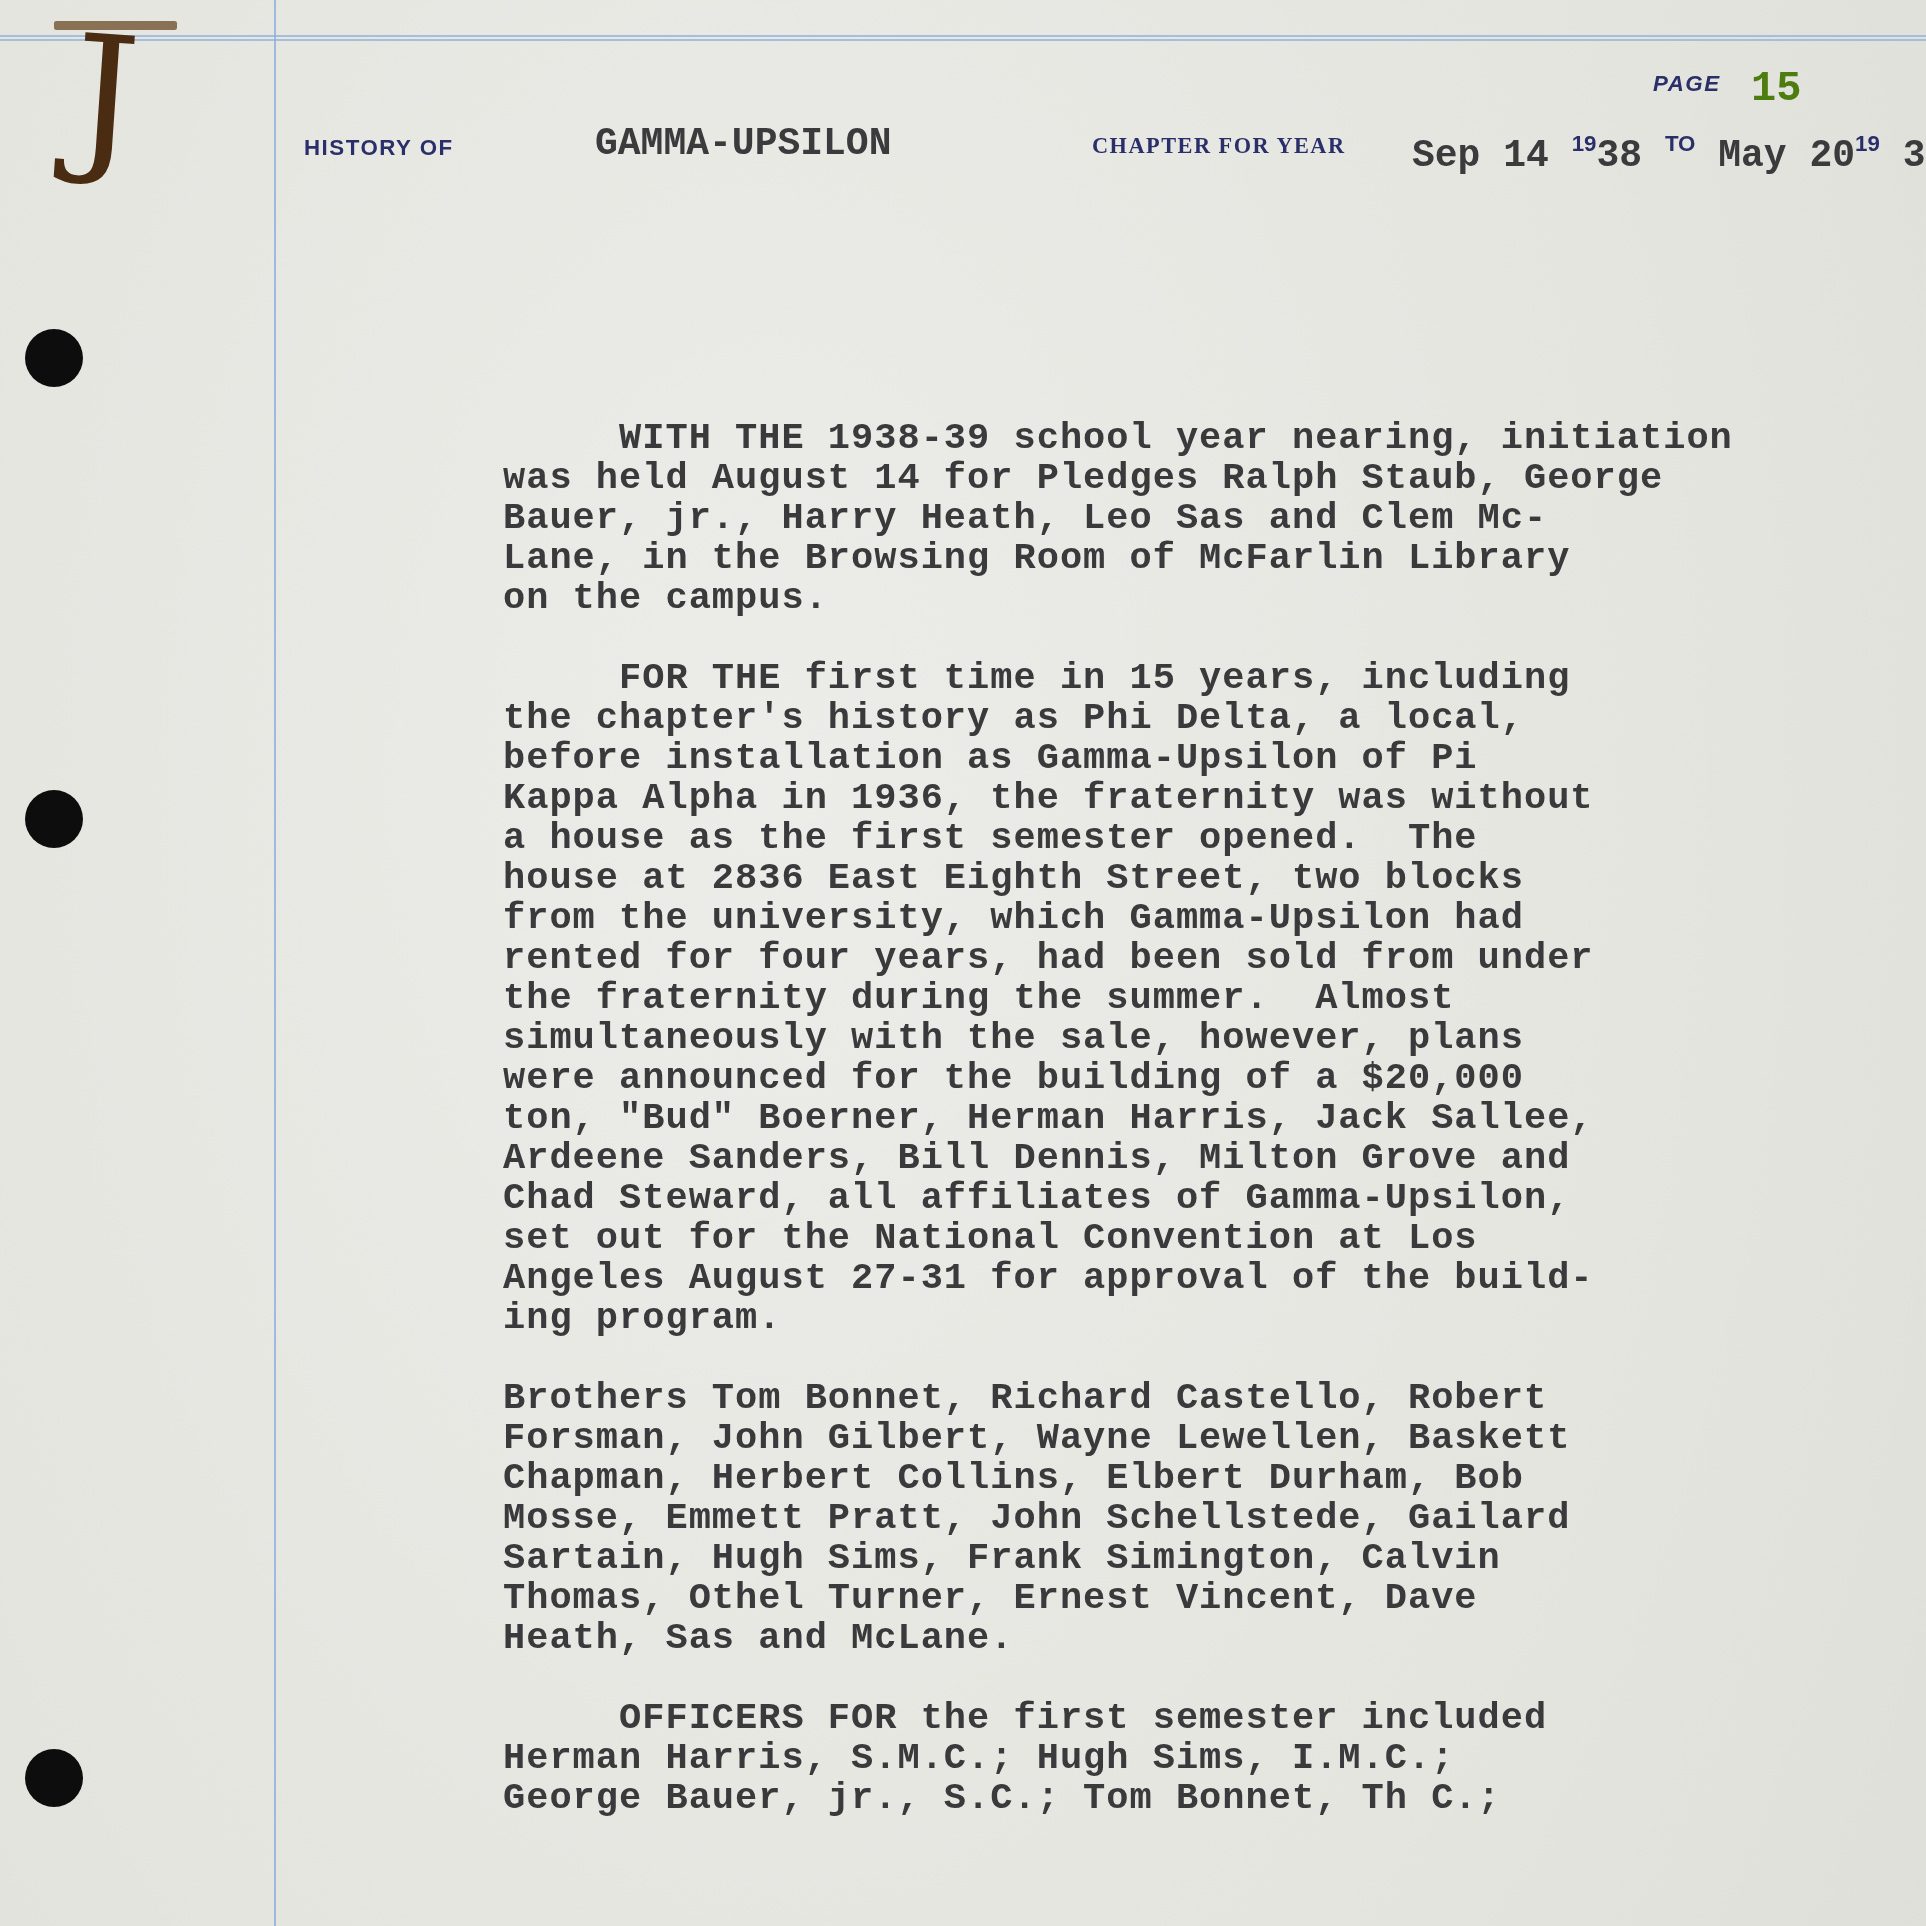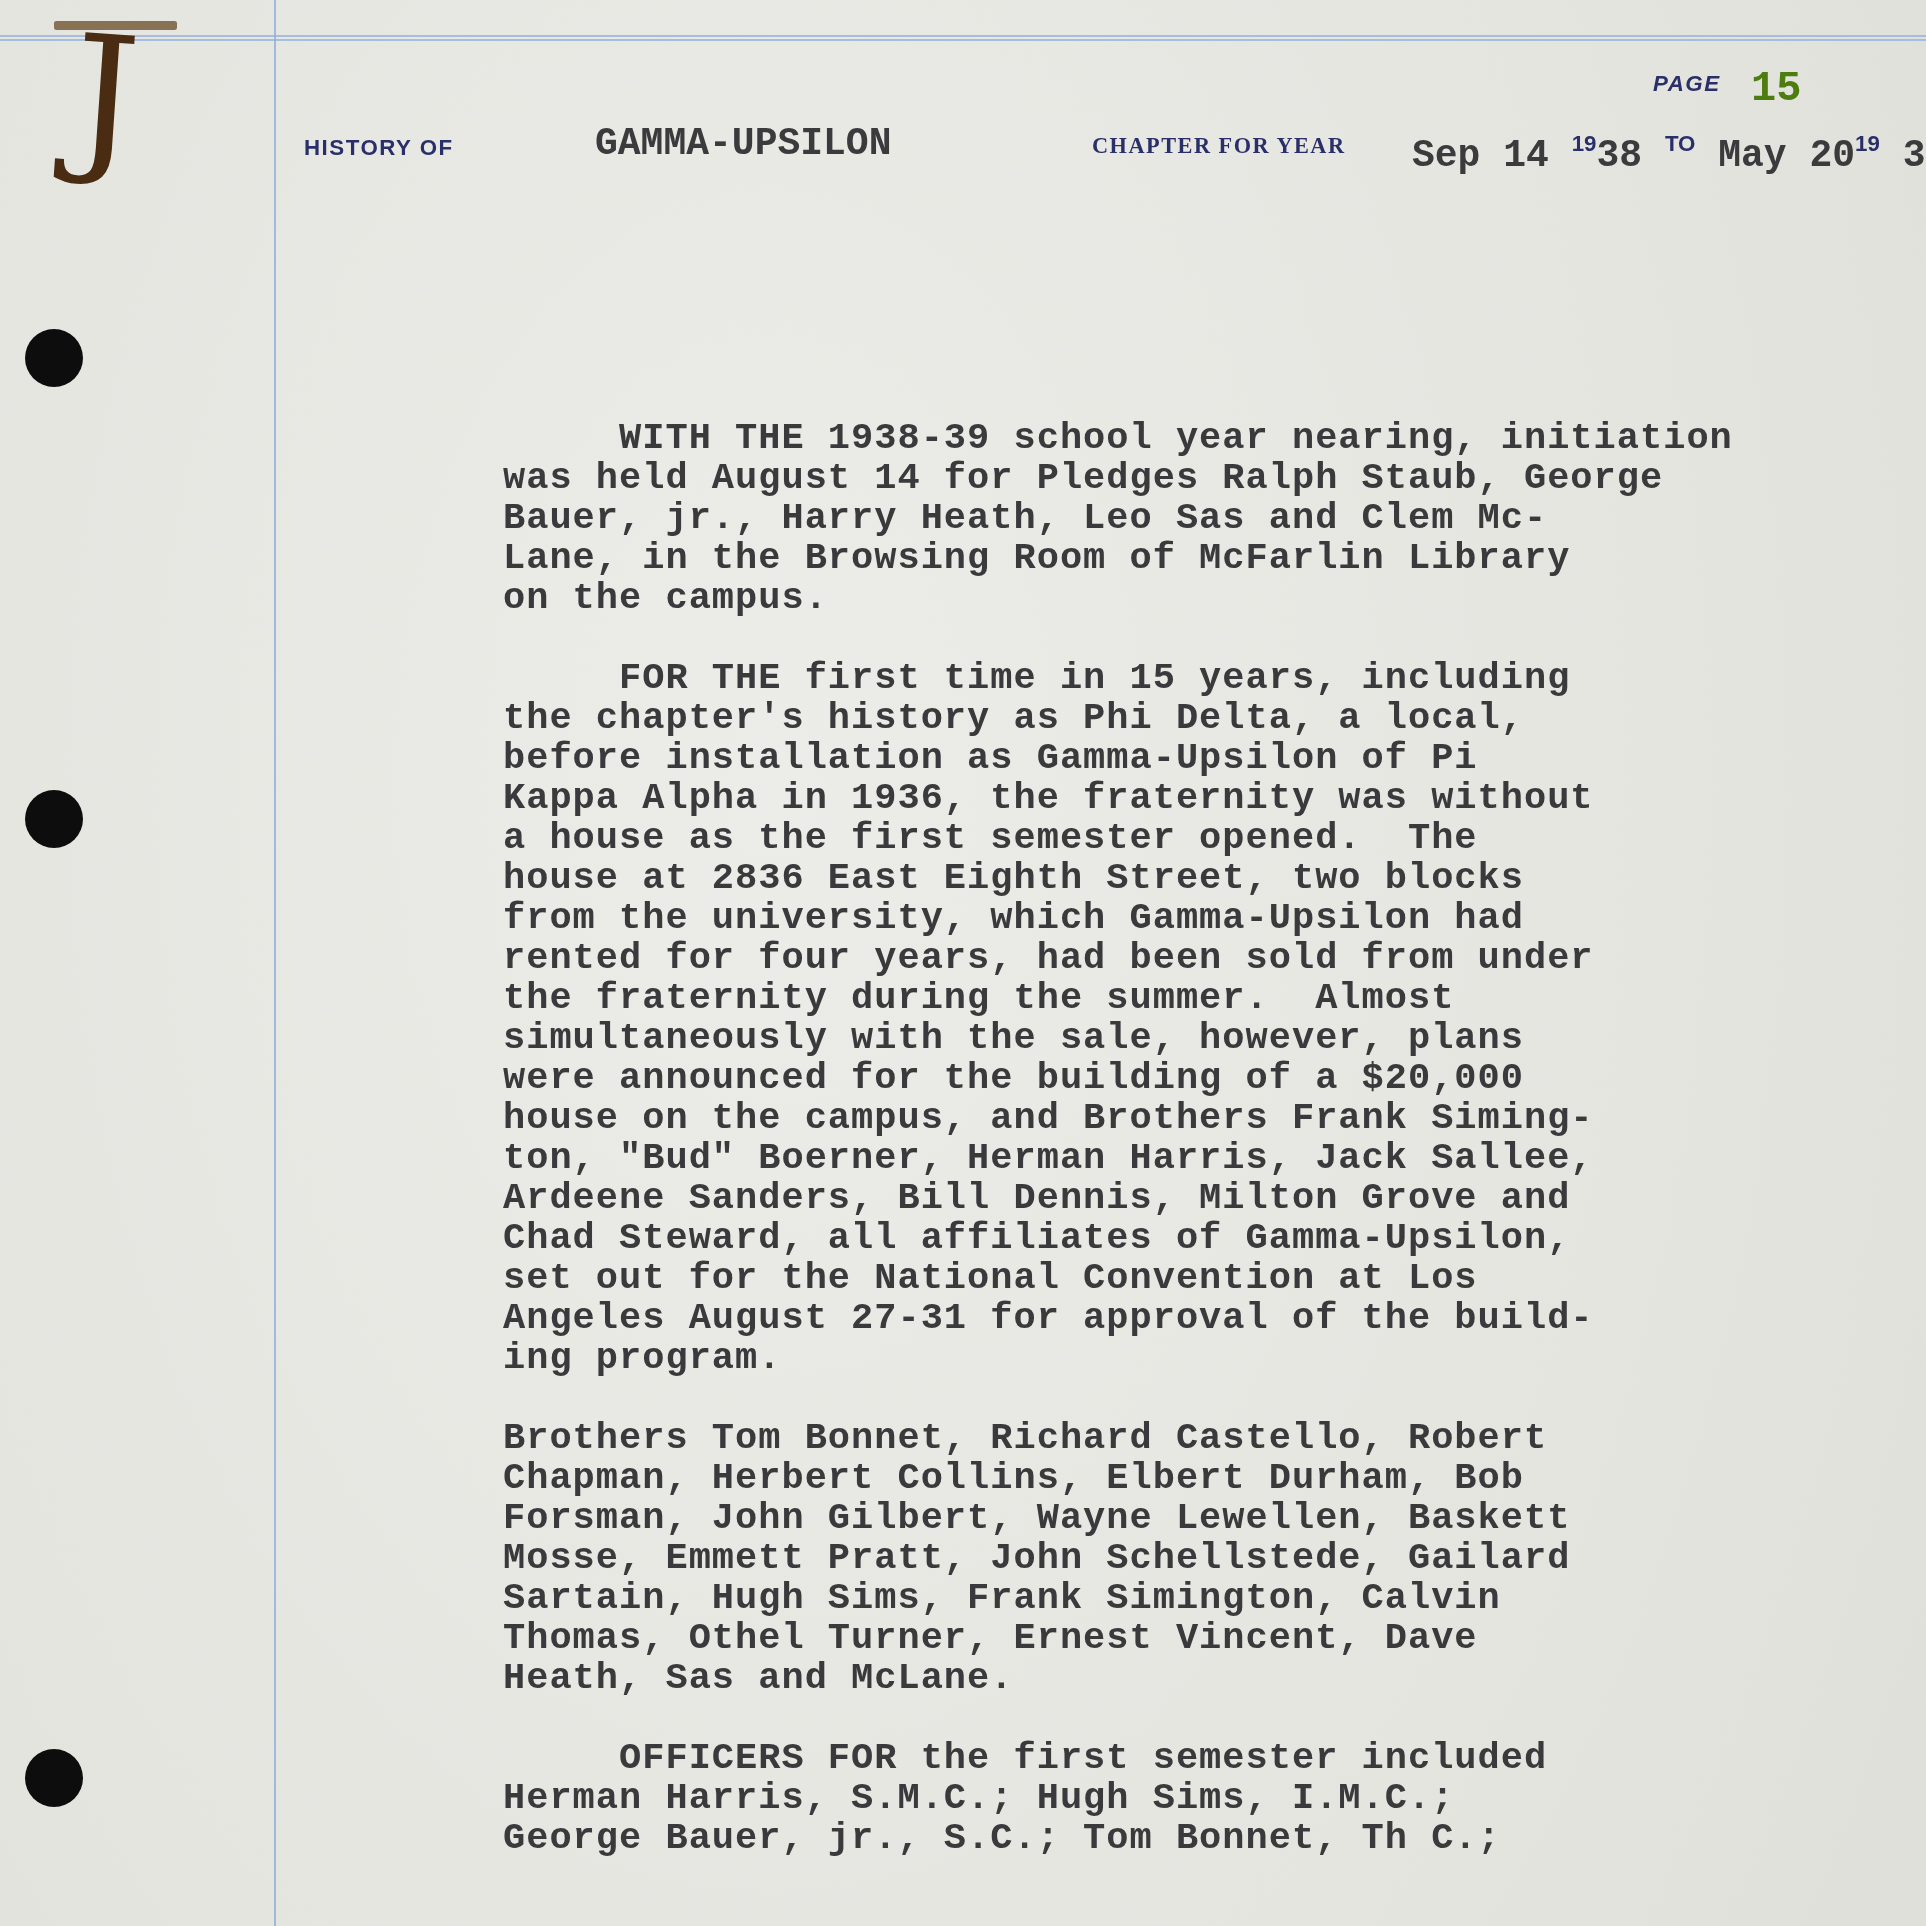--- a/index.html
+++ b/index.html
@@ -80,32 +80,31 @@
     <span class="line">the chapter's history as Phi Delta, a local,</span>
     <span class="line">before installation as Gamma-Upsilon of Pi</span>
     <span class="line">Kappa Alpha in 1936, the fraternity was without</span>
     <span class="line">a house as the first semester opened.  The</span>
     <span class="line">house at 2836 East Eighth Street, two blocks</span>
     <span class="line">from the university, which Gamma-Upsilon had</span>
     <span class="line">rented for four years, had been sold from under</span>
     <span class="line">the fraternity during the summer.  Almost</span>
     <span class="line">simultaneously with the sale, however, plans</span>
     <span class="line">were announced for the building of a $20,000</span>
-    <span class="line">house on the campus, and Brothers Frank Siming-</span>
     <span class="line">ton, "Bud" Boerner, Herman Harris, Jack Sallee,</span>
     <span class="line">Ardeene Sanders, Bill Dennis, Milton Grove and</span>
     <span class="line">Chad Steward, all affiliates of Gamma-Upsilon,</span>
     <span class="line">set out for the National Convention at Los</span>
     <span class="line">Angeles August 27-31 for approval of the build-</span>
     <span class="line">ing program.</span>
   </div>
   <div class="para">
     <span class="line">Brothers Tom Bonnet, Richard Castello, Robert</span>
+    <span class="line">Forsman, John Gilbert, Wayne Lewellen, Baskett</span>
     <span class="line">Chapman, Herbert Collins, Elbert Durham, Bob</span>
-    <span class="line">Forsman, John Gilbert, Wayne Lewellen, Baskett</span>
     <span class="line">Mosse, Emmett Pratt, John Schellstede, Gailard</span>
     <span class="line">Sartain, Hugh Sims, Frank Simington, Calvin</span>
     <span class="line">Thomas, Othel Turner, Ernest Vincent, Dave</span>
     <span class="line">Heath, Sas and McLane.</span>
   </div>
   <div class="para">
     <span class="line">     OFFICERS FOR the first semester included</span>
     <span class="line">Herman Harris, S.M.C.; Hugh Sims, I.M.C.;</span>
     <span class="line">George Bauer, jr., S.C.; Tom Bonnet, Th C.;</span>
 

